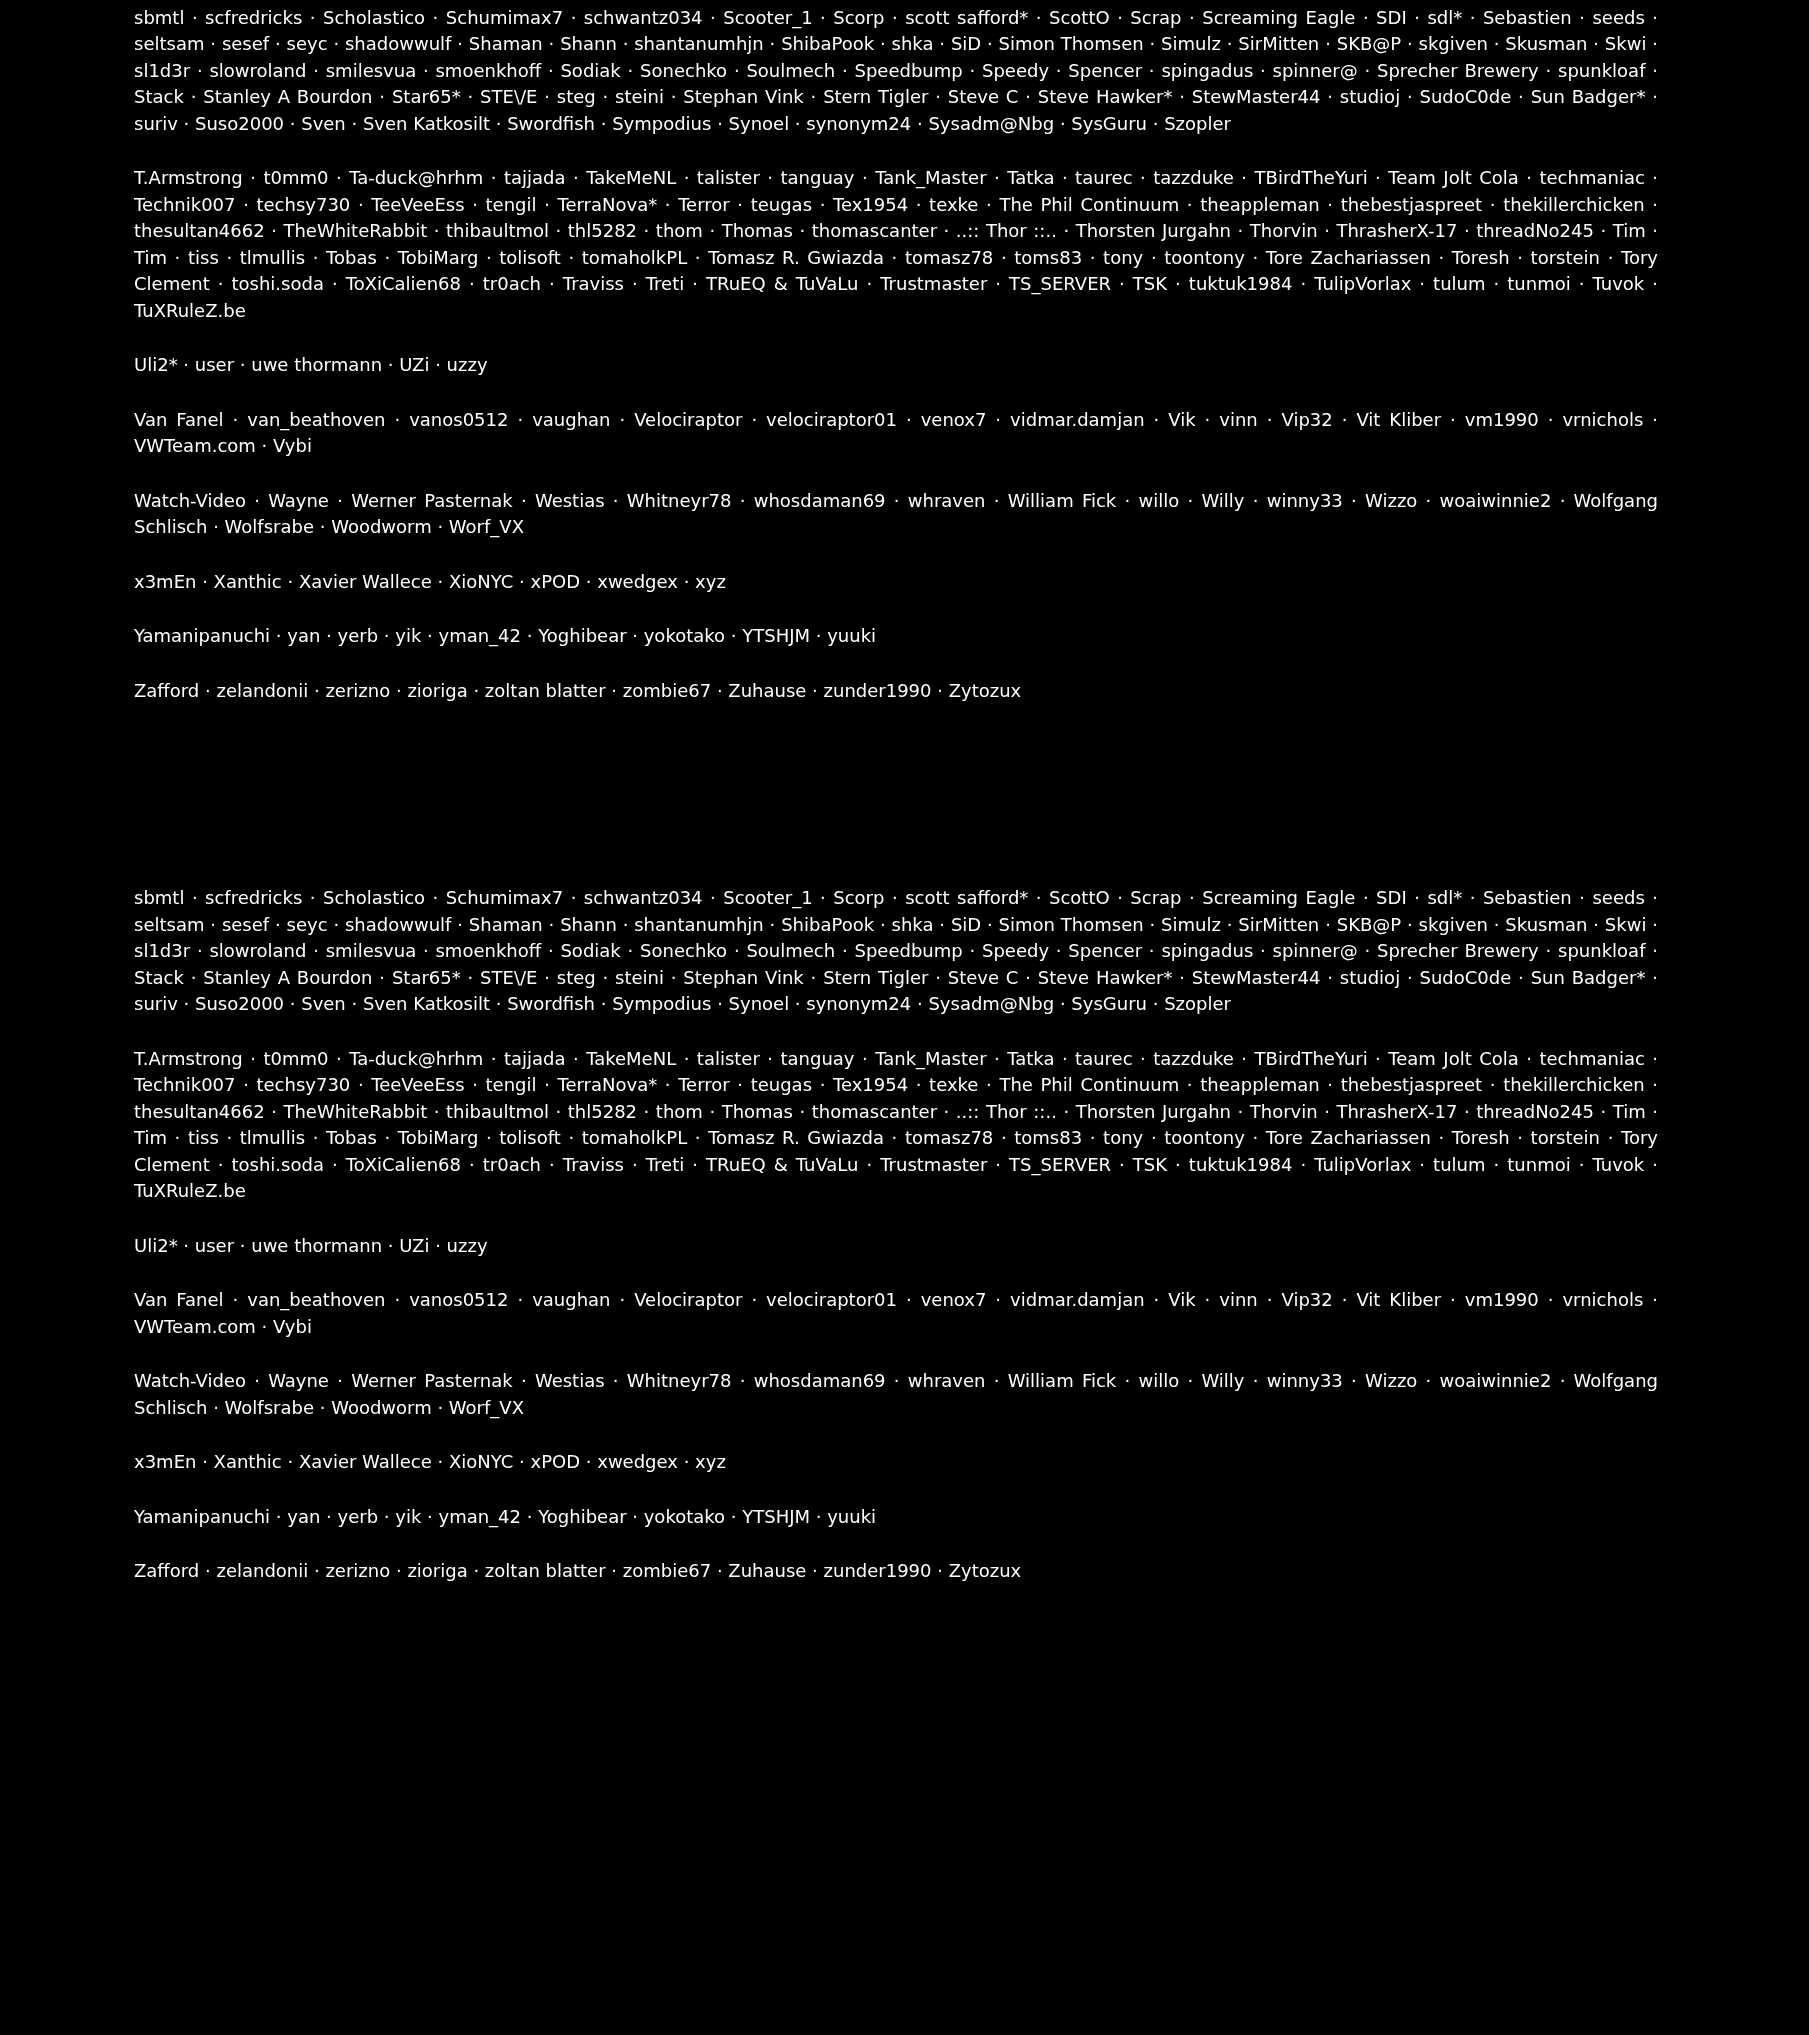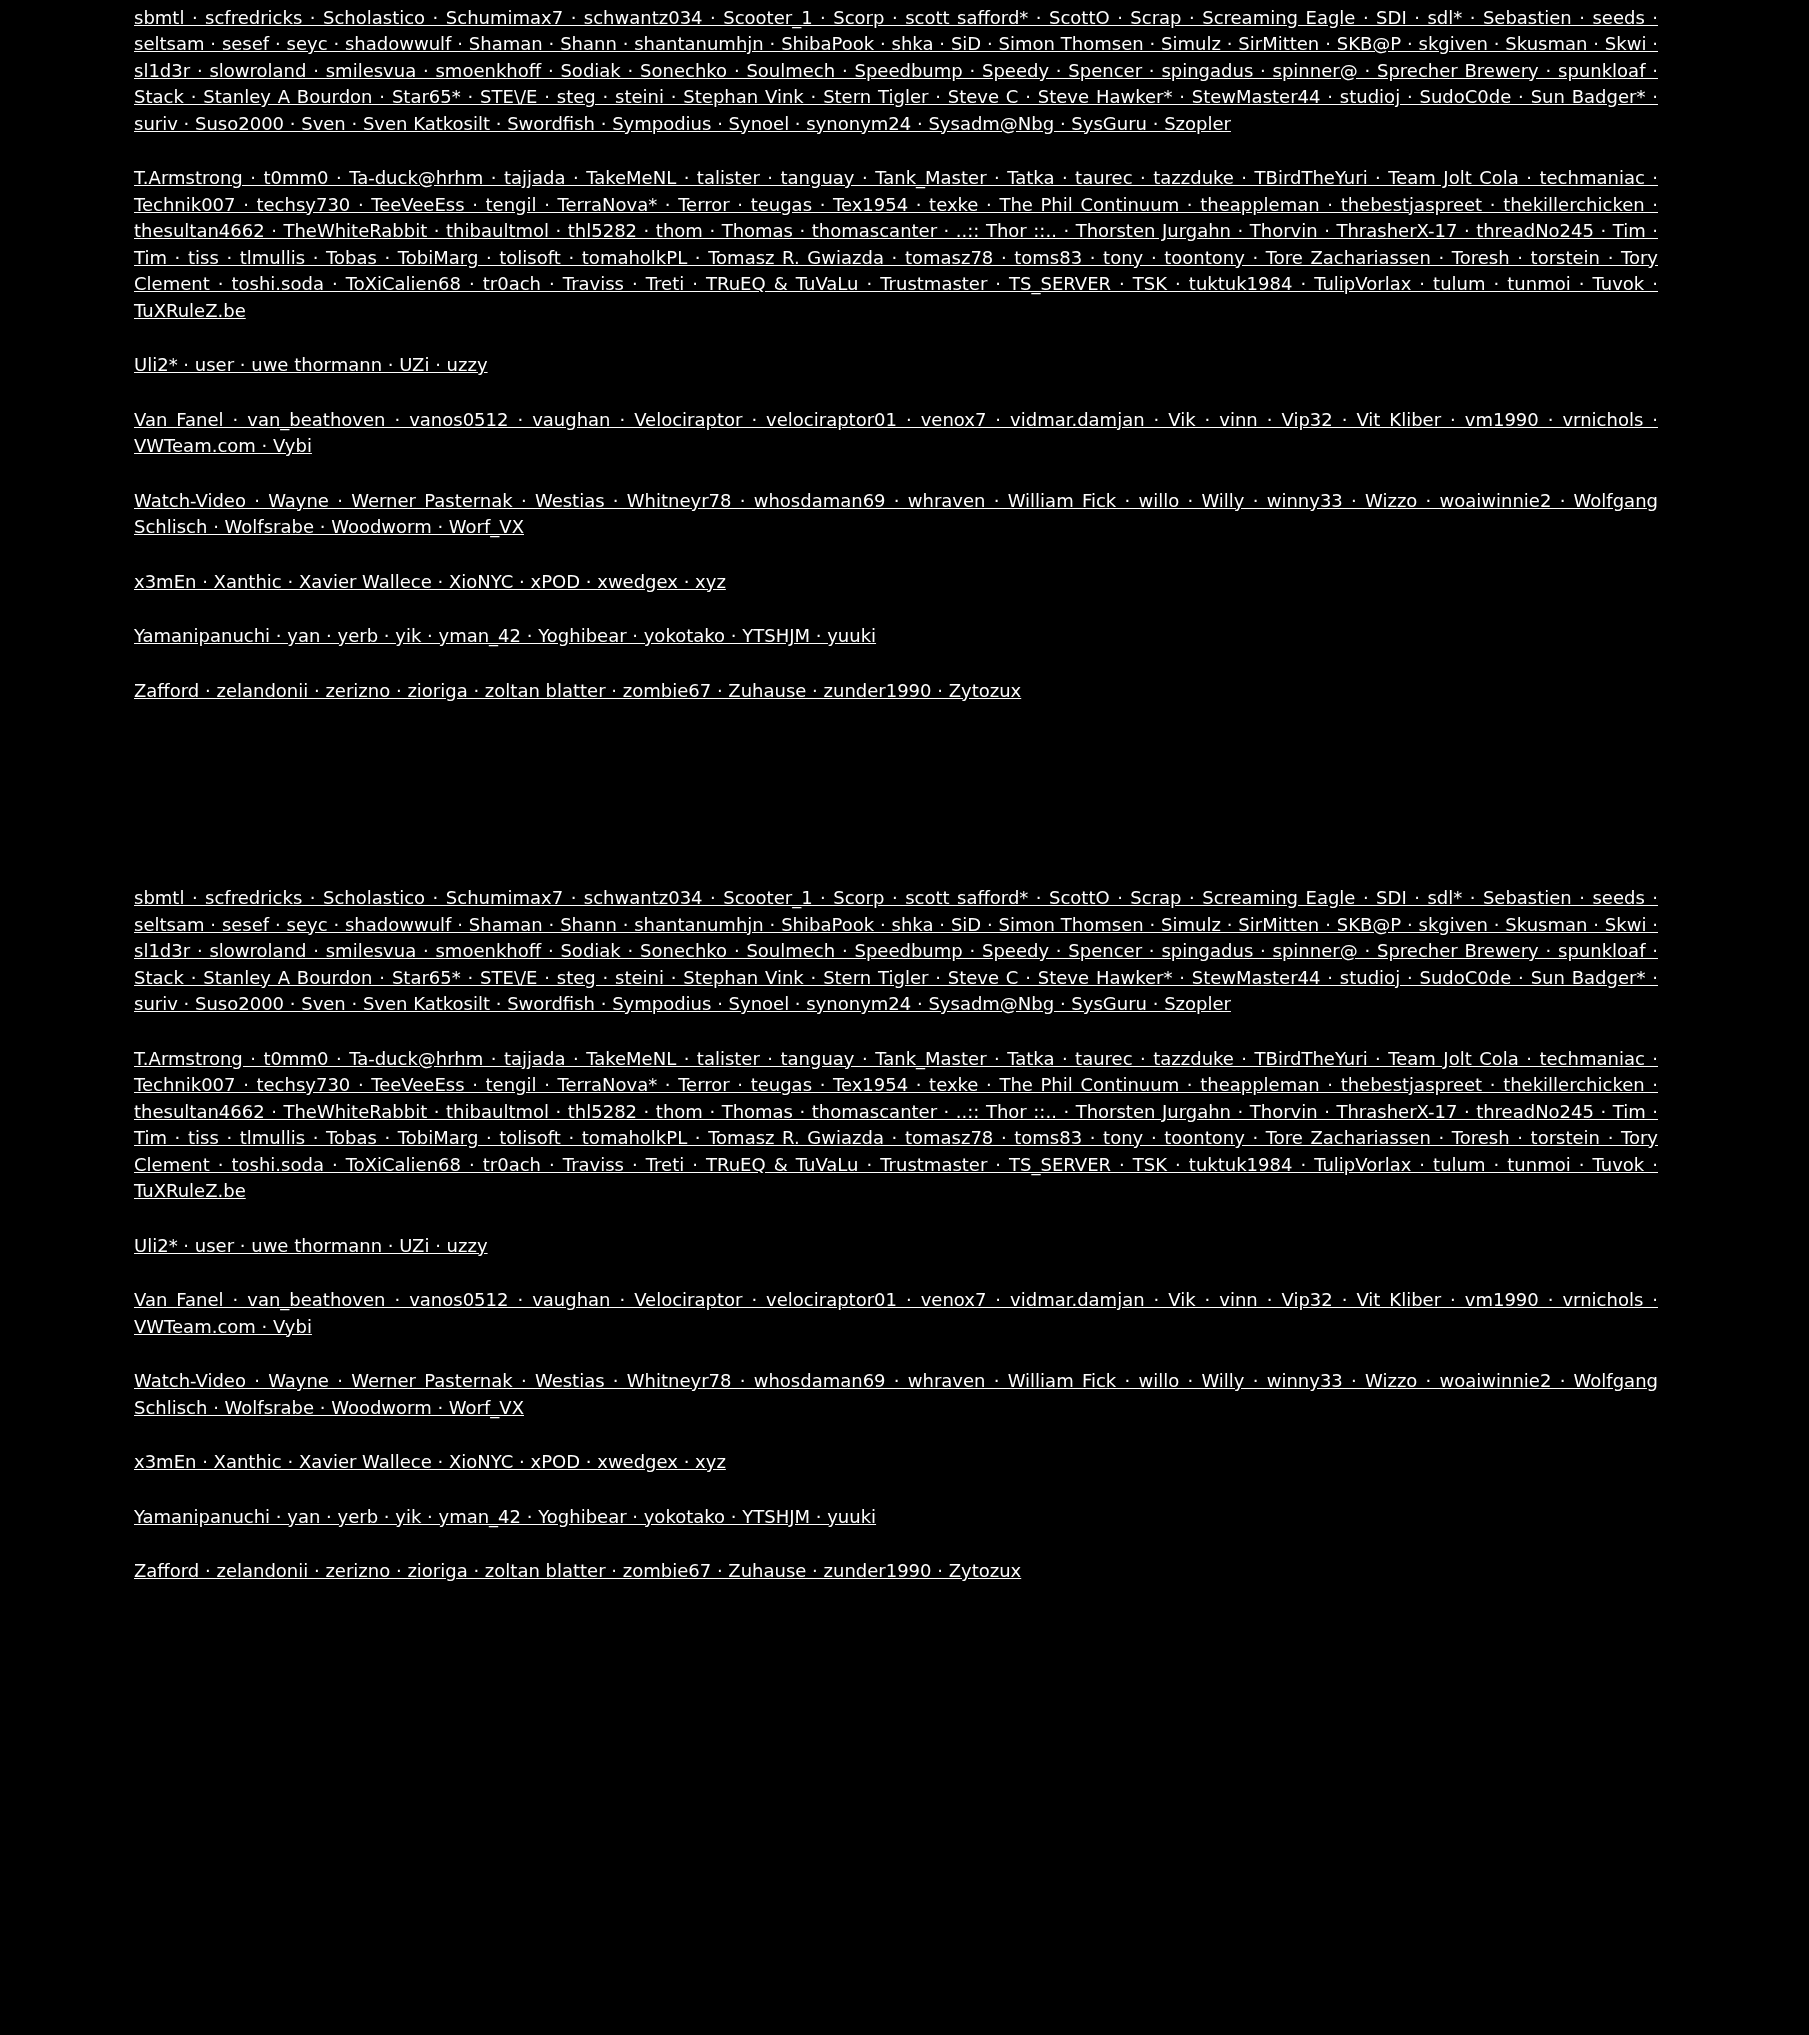--- a/index.html
+++ b/index.html
@@ -24,21 +24,20 @@
   .credits-copy {
     display: block;
   }
   .credits-copy + .credits-copy {
     margin-top: 181px;
   }
   .credits-paragraph {
     margin: 0 4px 28px 0;
     text-align: justify;
     text-justify: inter-word;
-    text-decoration: underline;
   }
 </style>
 </head>
 <body>
 
 <main class="credits-page">
   <section class="credits-copy">
       <p class="credits-paragraph">sbmtl · scfredricks · Scholastico · Schumimax7 · schwantz034 · Scooter_1 · Scorp · scott safford* · ScottO · Scrap · Screaming Eagle · SDI · sdl* · Sebastien · seeds · seltsam · sesef · seyc · shadowwulf · Shaman · Shann · shantanumhjn · ShibaPook · shka · SiD · Simon Thomsen · Simulz · SirMitten · SKB@P · skgiven · Skusman · Skwi · sl1d3r · slowroland · smilesvua · smoenkhoff · Sodiak · Sonechko · Soulmech · Speedbump · Speedy · Spencer · spingadus · spinner@ · Sprecher Brewery · spunkloaf · Stack · Stanley A Bourdon · Star65* · STE\/E · steg · steini · Stephan Vink · Stern Tigler · Steve C · Steve Hawker* · StewMaster44 · studioj · SudoC0de · Sun Badger* · suriv · Suso2000 · Sven · Sven Katkosilt · Swordfish · Sympodius · Synoel · synonym24 · Sysadm@Nbg · SysGuru · Szopler</p>
       <p class="credits-paragraph">T.Armstrong · t0mm0 · Ta-duck@hrhm · tajjada · TakeMeNL · talister · tanguay · Tank_Master · Tatka · taurec · tazzduke · TBirdTheYuri · Team Jolt Cola · techmaniac · Technik007 · techsy730 · TeeVeeEss · tengil · TerraNova* · Terror · teugas · Tex1954 · texke · The Phil Continuum · theappleman · thebestjaspreet · thekillerchicken · thesultan4662 · TheWhiteRabbit · thibaultmol · thl5282 · thom · Thomas · thomascanter · ..:: Thor ::.. · Thorsten Jurgahn · Thorvin · ThrasherX-17 · threadNo245 · Tim · Tim · tiss · tlmullis · Tobas · TobiMarg · tolisoft · tomaholkPL · Tomasz R. Gwiazda · tomasz78 · toms83 · tony · toontony · Tore Zachariassen · Toresh · torstein · Tory Clement · toshi.soda · ToXiCalien68 · tr0ach · Traviss · Treti · TRuEQ &amp; TuVaLu · Trustmaster · TS_SERVER · TSK · tuktuk1984 · TulipVorlax · tulum · tunmoi · Tuvok · TuXRuleZ.be</p>
       <p class="credits-paragraph">Uli2* · user · uwe thormann · UZi · uzzy</p>

